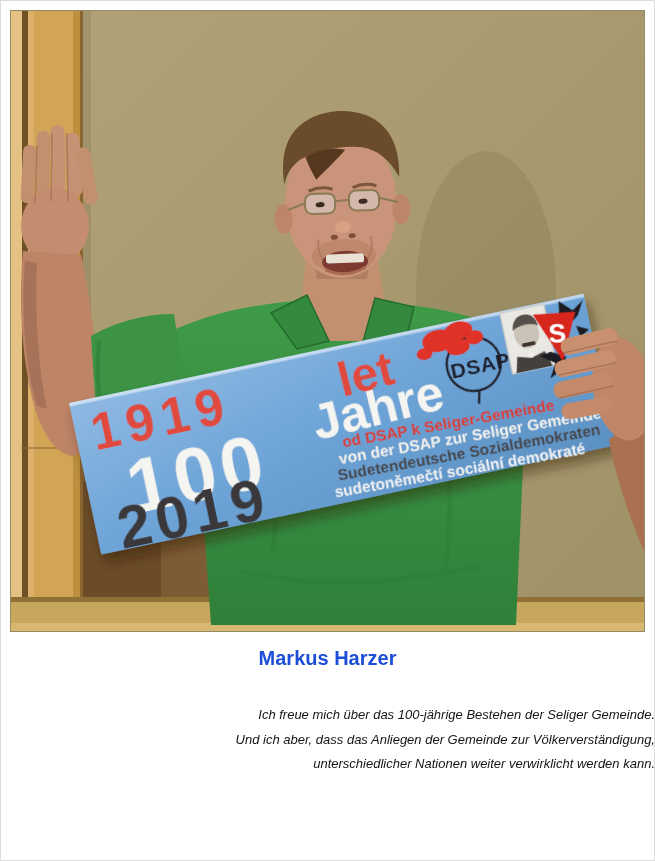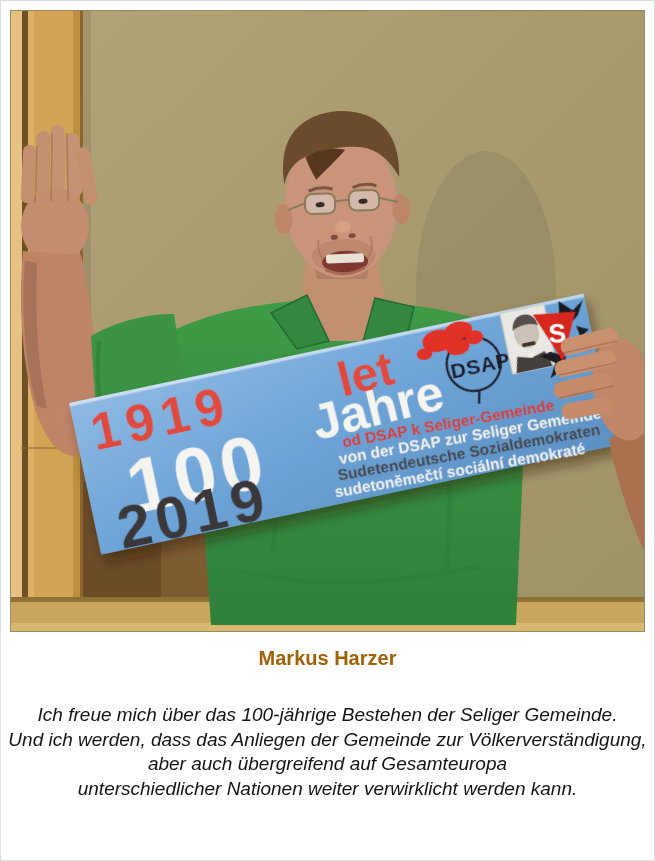--- a/index.html
+++ b/index.html
@@ -10,25 +10,25 @@
     overflow:hidden;
   }
   .photo-frame{
     position:absolute;left:10px;top:10px;width:635px;height:622px;
     overflow:hidden;border:1px solid rgba(0,0,0,0.10);box-sizing:border-box;
     background:#a89a6e;
   }
   .photo-frame svg{display:block;}
   .caption{
     position:absolute;left:0;top:647px;width:655px;text-align:center;
-    font-size:20px;font-weight:bold;color:#a16207;
+    font-size:20px;font-weight:bold;color:#1d4ed8;
   }
   .quote{
-    position:absolute;left:0;top:703px;width:655px;text-align:center;
-    font-style:italic;font-size:19px;line-height:24.5px;color:#141414;
+    position:absolute;left:0;top:703px;width:655px;text-align:right;
+    font-style:italic;font-size:13px;line-height:24.5px;color:#141414;
   }
   
   .bt{font-family:"Liberation Sans", sans-serif;font-weight:bold;}
 </style>
 </head>
 <body>
 
 <div class="photo-frame">
 <svg width="635" height="622" viewBox="0 0 635 622" xmlns="http://www.w3.org/2000/svg">
   <defs>
@@ -200,16 +200,15 @@
     <line x1="548" y1="364" x2="604" y2="352" stroke="#96644a" stroke-width="1.6" opacity="0.6"></line>
     <line x1="548" y1="387" x2="602" y2="375" stroke="#96644a" stroke-width="1.6" opacity="0.6"></line>
   </g>
 </svg>
 </div>
 
 <div class="caption">Markus Harzer</div>
 
 <div class="quote">
   <div>Ich freue mich über das 100-jährige Bestehen der Seliger Gemeinde.</div>
-  <div>Und ich werden, dass das Anliegen der Gemeinde zur Völkerverständigung,</div>
-  <div>aber auch übergreifend auf Gesamteuropa</div>
+  <div>Und ich aber, dass das Anliegen der Gemeinde zur Völkerverständigung,</div>
   <div>unterschiedlicher Nationen weiter verwirklicht werden kann.</div>
 </div>
 
 </body></html>

